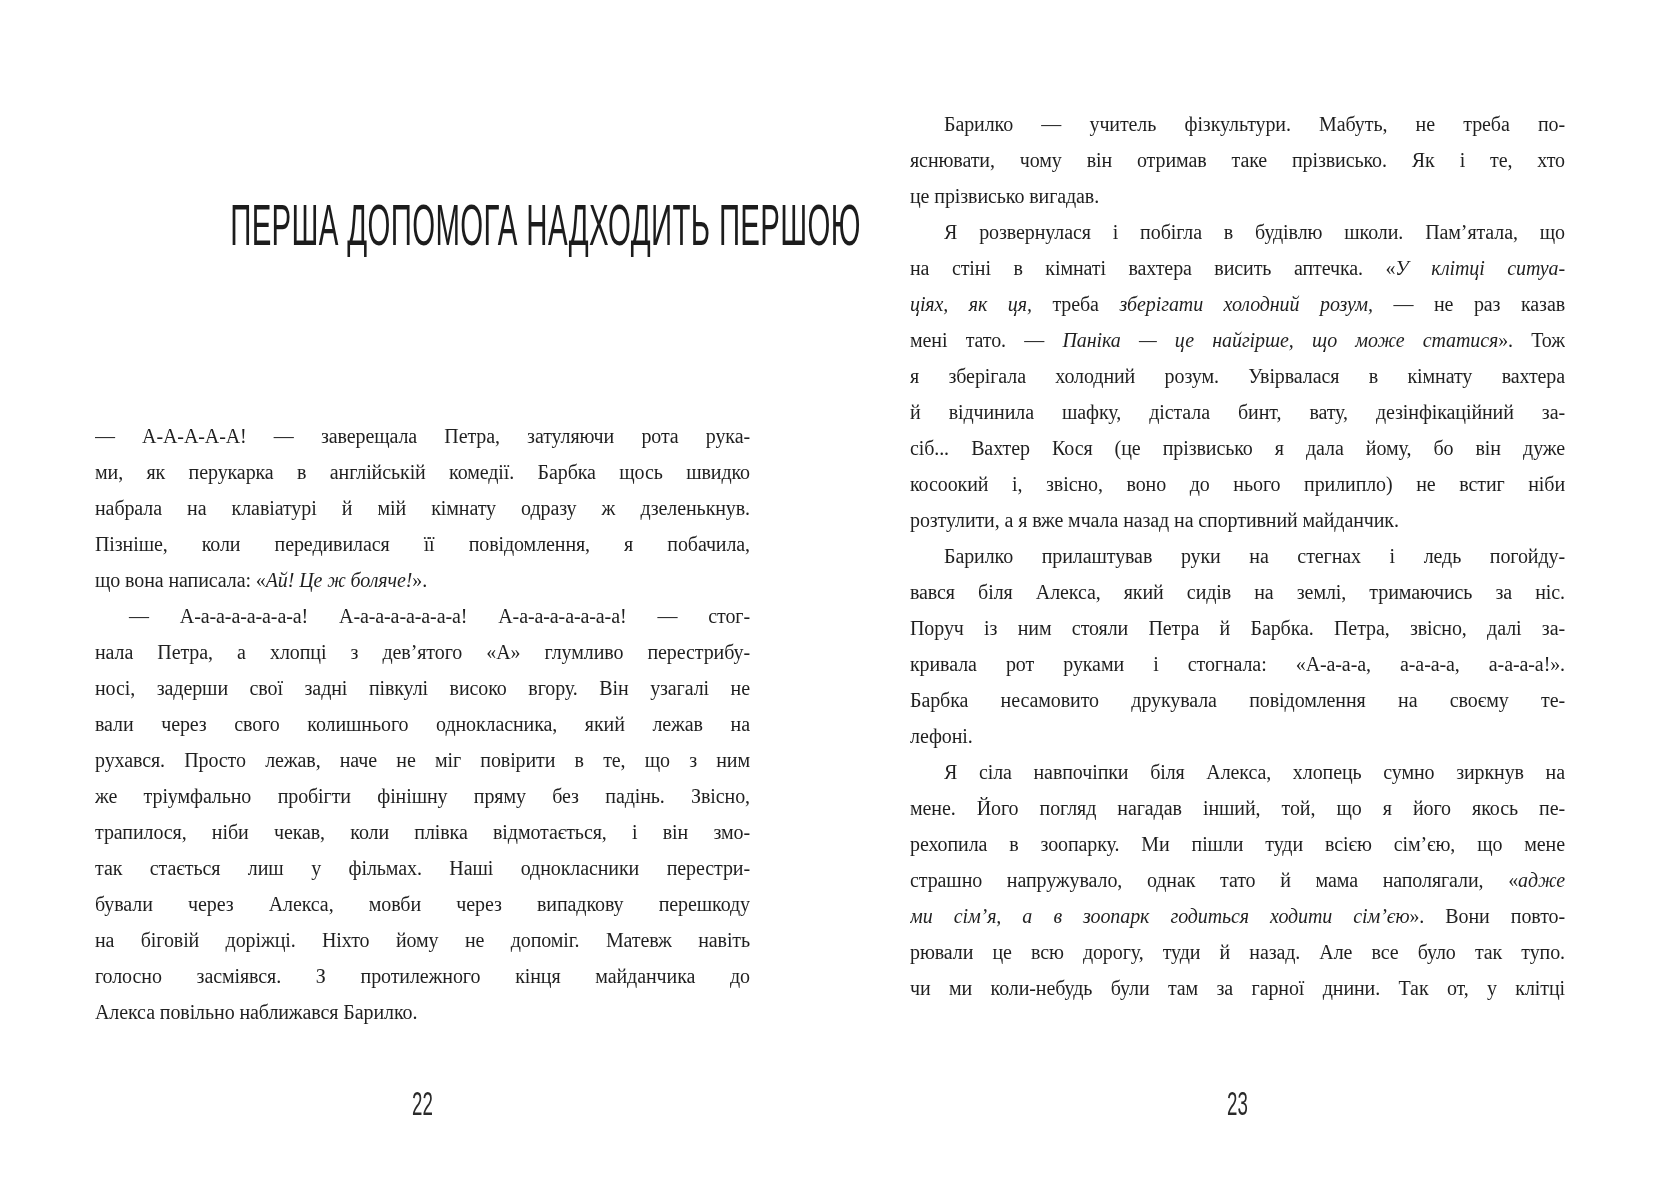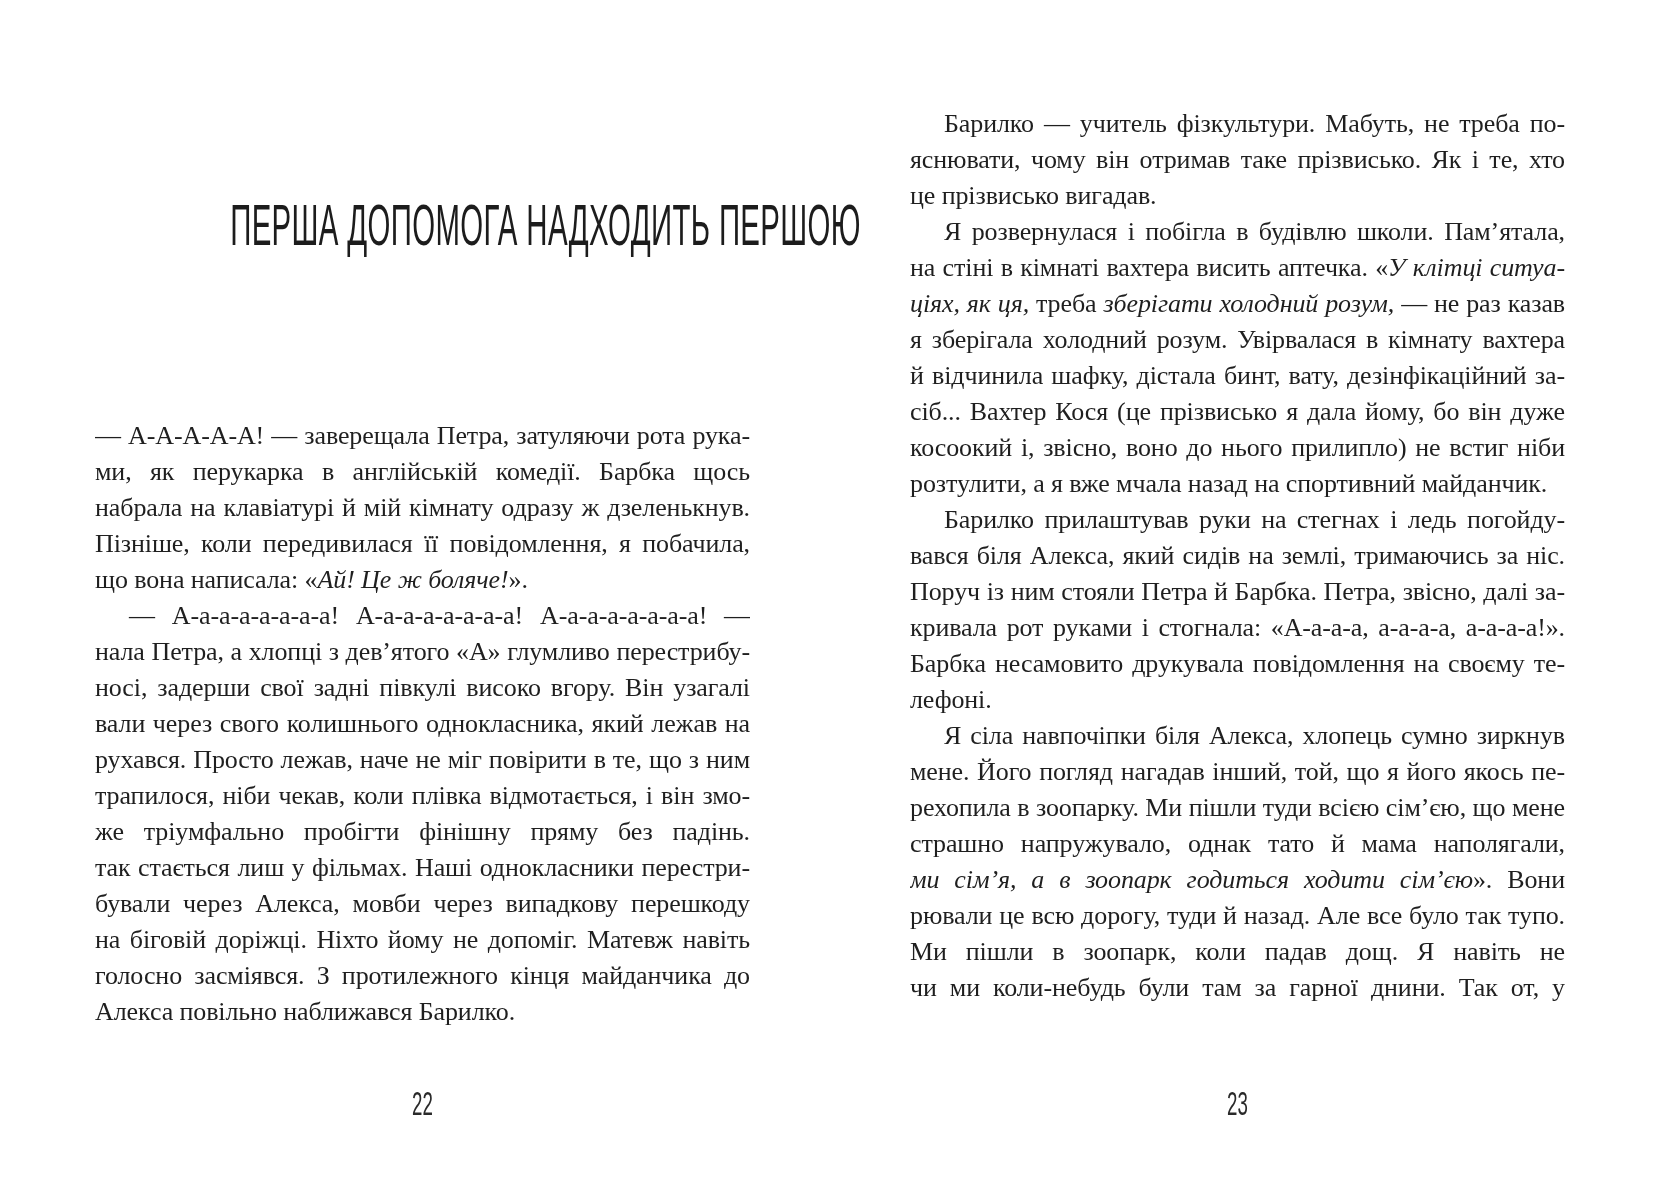--- a/index.html
+++ b/index.html
@@ -28,21 +28,21 @@
     color: #1c1c1c;
     transform: scale(0.70, 1.38);
     transform-origin: 50% 60%;
     letter-spacing: 0.5px;
   }
 
   
   .page-body {
     position: absolute;
     width: 655px;
-    font-size: 26px;
+    font-size: 20px;
   }
   .page-body.left-col  { left: 95px;  top: 418px; }
   .page-body.right-col { left: 910px; top: 106px; }
 
   .line {
     height: 36px;
     line-height: 36px;
     text-align: justify;
     text-align-last: justify;
     overflow: hidden;
@@ -84,59 +84,59 @@
         <div class="line"><span>— А-А-А-А-А! — заверещала Петра, затуляючи рота рука-</span></div>
         <div class="line"><span>ми, як перукарка в англійській комедії. Барбка щось швидко</span></div>
         <div class="line"><span>набрала на клавіатурі й мій кімнату одразу ж дзеленькнув.</span></div>
         <div class="line"><span>Пізніше, коли передивилася її повідомлення, я побачила,</span></div>
         <div class="line last"><span>що вона написала: «</span><span class="it">Ай! Це ж боляче!</span><span>».</span></div>
         <div class="line indent"><span>— А-а-а-а-а-а-а-а! А-а-а-а-а-а-а-а! А-а-а-а-а-а-а-а! — стог-</span></div>
         <div class="line"><span>нала Петра, а хлопці з дев’ятого «А» глумливо перестрибу-</span></div>
         <div class="line"><span>носі, задерши свої задні півкулі високо вгору. Він узагалі не</span></div>
         <div class="line"><span>вали через свого колишнього однокласника, який лежав на</span></div>
         <div class="line"><span>рухався. Просто лежав, наче не міг повірити в те, що з ним</span></div>
+        <div class="line"><span>же тріумфально пробігти фінішну пряму без падінь. Звісно,</span></div>
         <div class="line"><span>трапилося, ніби чекав, коли плівка відмотається, і він змо-</span></div>
-        <div class="line"><span>же тріумфально пробігти фінішну пряму без падінь. Звісно,</span></div>
         <div class="line"><span>так стається лиш у фільмах. Наші однокласники перестри-</span></div>
         <div class="line"><span>бували через Алекса, мовби через випадкову перешкоду</span></div>
         <div class="line"><span>на біговій доріжці. Ніхто йому не допоміг. Матевж навіть</span></div>
         <div class="line"><span>голосно засміявся. З протилежного кінця майданчика до</span></div>
         <div class="line last"><span>Алекса повільно наближався Барилко.</span></div>
       </div>
     <div class="page-number left-col-num">
       <span class="num-inner">22</span>
     </div>
   </div>
 
   <div>
     <div class="page-body right-col">
         <div class="line indent"><span>Барилко — учитель фізкультури. Мабуть, не треба по-</span></div>
         <div class="line"><span>яснювати, чому він отримав таке прізвисько. Як і те, хто</span></div>
         <div class="line last"><span>це прізвисько вигадав.</span></div>
         <div class="line indent"><span>Я розвернулася і побігла в будівлю школи. Пам’ятала, що</span></div>
         <div class="line"><span>на стіні в кімнаті вахтера висить аптечка. «</span><span class="it">У клітці ситуа-</span></div>
         <div class="line"><span class="it">ціях, як ця,</span><span> треба </span><span class="it">зберігати холодний розум,</span><span> — не раз казав</span></div>
+        <div class="line"><span>мені тато. — </span><span class="it">Паніка — це найгірше, що може статися</span><span>». Тож</span></div>
         <div class="line"><span>я зберігала холодний розум. Увірвалася в кімнату вахтера</span></div>
         <div class="line"><span>й відчинила шафку, дістала бинт, вату, дезінфікаційний за-</span></div>
         <div class="line"><span>сіб... Вахтер Кося (це прізвисько я дала йому, бо він дуже</span></div>
         <div class="line"><span>косоокий і, звісно, воно до нього прилипло) не встиг ніби</span></div>
         <div class="line last"><span>розтулити, а я вже мчала назад на спортивний майданчик.</span></div>
         <div class="line indent"><span>Барилко прилаштував руки на стегнах і ледь погойду-</span></div>
         <div class="line"><span>вався біля Алекса, який сидів на землі, тримаючись за ніс.</span></div>
         <div class="line"><span>Поруч із ним стояли Петра й Барбка. Петра, звісно, далі за-</span></div>
         <div class="line"><span>кривала рот руками і стогнала: «А-а-а-а, а-а-а-а, а-а-а-а!».</span></div>
         <div class="line"><span>Барбка несамовито друкувала повідомлення на своєму те-</span></div>
         <div class="line last"><span>лефоні.</span></div>
         <div class="line indent"><span>Я сіла навпочіпки біля Алекса, хлопець сумно зиркнув на</span></div>
         <div class="line"><span>мене. Його погляд нагадав інший, той, що я його якось пе-</span></div>
         <div class="line"><span>рехопила в зоопарку. Ми пішли туди всією сім’єю, що мене</span></div>
         <div class="line"><span>страшно напружувало, однак тато й мама наполягали, «</span><span class="it">адже</span></div>
         <div class="line"><span class="it">ми сім’я, а в зоопарк годиться ходити сім’єю</span><span>». Вони повто-</span></div>
         <div class="line"><span>рювали це всю дорогу, туди й назад. Але все було так тупо.</span></div>
-        <div class="line"><span>Ми пішли в зоопарк, коли падав дощ. Я навіть не пам’ятаю,</span></div>
         <div class="line"><span>чи ми коли-небудь були там за гарної днини. Так от, у клітці</span></div>
       </div>
     <div class="page-number right-col-num">
       <span class="num-inner">23</span>
     </div>
   </div>
 
 </div>
 
 </body></html>

